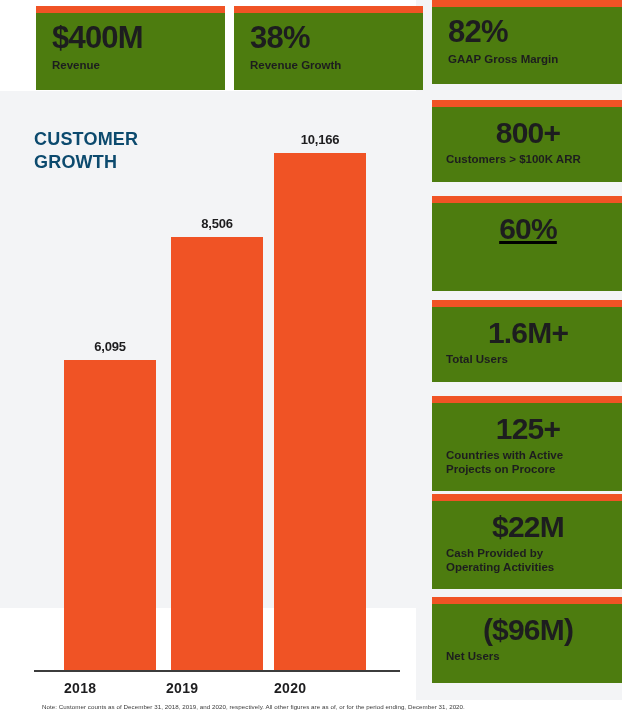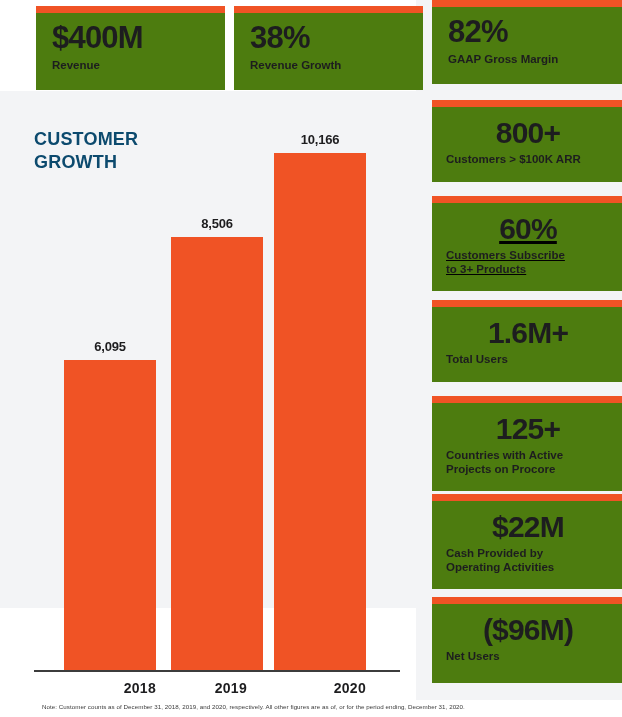--- a/index.html
+++ b/index.html
@@ -132,21 +132,21 @@
     left: 34px;
     top: 570px;
     width: 366px;
     height: 2px;
     background: #3c3c3c;
   }
   .tick-label {
     position: absolute;
     top: 580px;
     width: 92px;
-    text-align: right;
+    text-align: left;
     font-size: 14px;
     font-weight: 700;
     letter-spacing: 0.3px;
     color: #1d1d1f;
   }
 
   
   .footnote {
     position: absolute;
     left: 42px;
@@ -196,22 +196,20 @@
     <div class="card-body">
       <div class="card-value">800+</div>
       <div class="card-label">Customers  &gt; $100K ARR</div>
     </div>
   </div>
 
   <div class="card side-card" style="left:432px; top:196px; width:190px; height:95px;text-decoration:underline;">
     <div class="card-rule"></div>
     <div class="card-body">
       <div class="card-value">60%</div>
-      <div class="card-label">Customers Subscribe
-to 3+ Products</div>
     </div>
   </div>
 
   <div class="card side-card" style="left:432px; top:300px; width:190px; height:82px;">
     <div class="card-rule"></div>
     <div class="card-body">
       <div class="card-value">1.6M+</div>
       <div class="card-label">Total Users</div>
     </div>
   </div>
@@ -262,20 +260,20 @@
       <div class="bar-group" style="left:240px;">
         <div class="bar" style="height: 517.377px; background: rgb(240, 83, 37);"></div>
         <div class="bar-value" style="bottom: 523.377px;">10,166</div>
       </div>
 
     </div>
 
     <div class="axis-line"></div>
 
     <div class="tick-label" style="left:64px;">2018</div>
-    <div class="tick-label" style="left:155px;">2019</div>
+    <div class="tick-label" style="left:166px;">2019</div>
     <div class="tick-label" style="left:274px;">2020</div>
 
   </div>
 
   <div class="footnote">Note: Customer counts as of December 31, 2018, 2019, and 2020, respectively. All other figures are as of, or for the period ending, December 31, 2020.</div>
 
 </div>
 
 </body></html>

